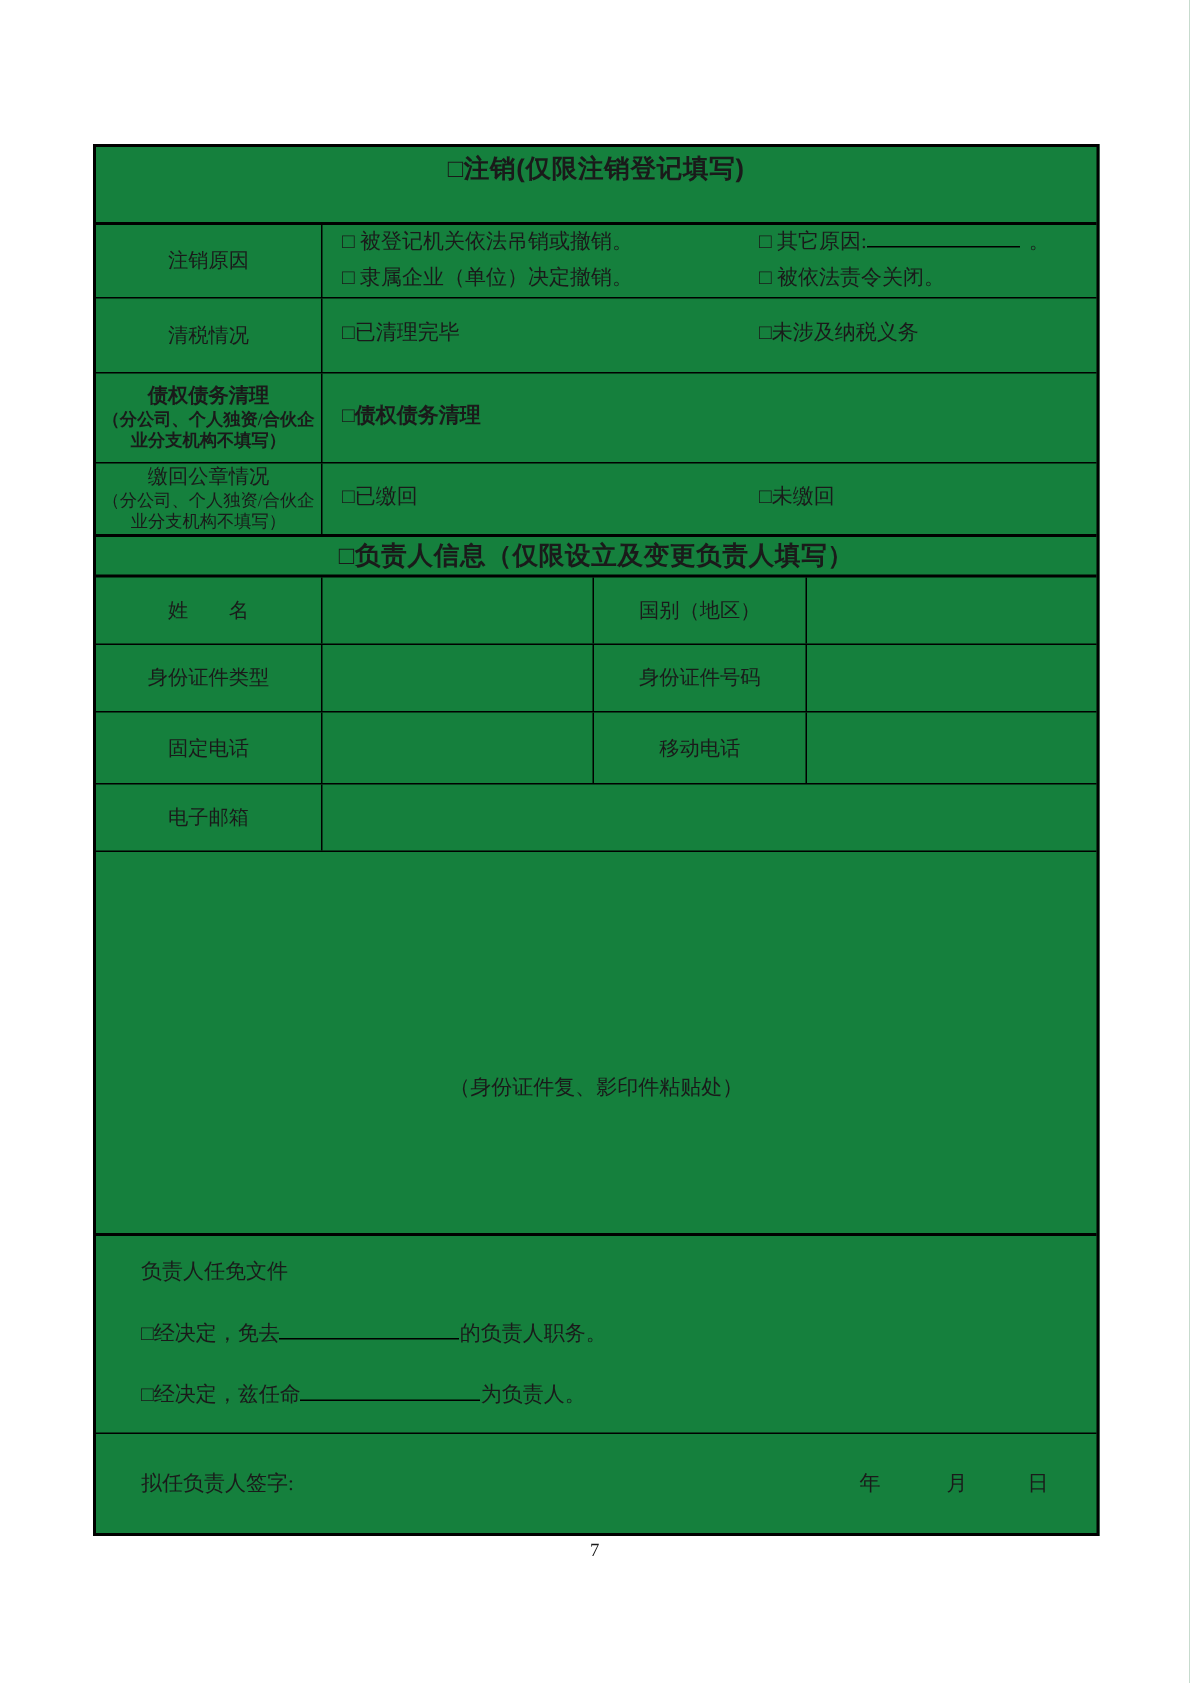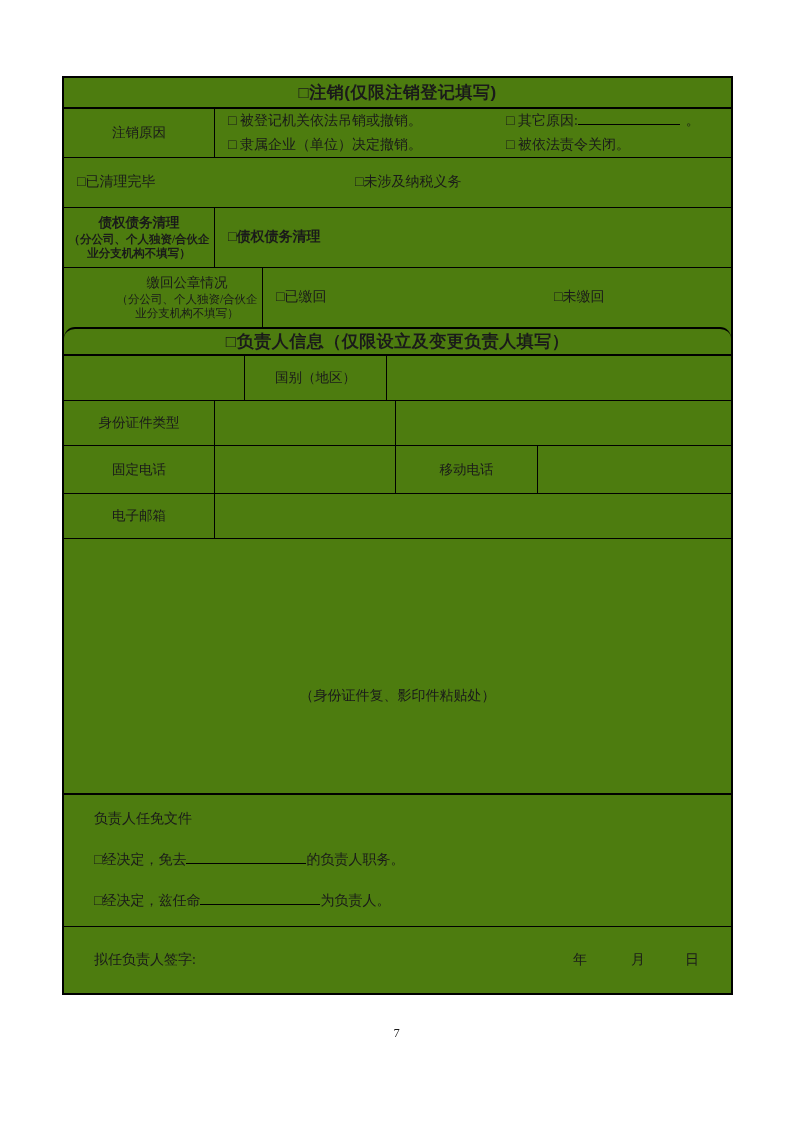--- a/index.html
+++ b/index.html
@@ -8,36 +8,36 @@
     position: relative;
     width: 793px; height: 1122px;
     margin: 0 auto;
     background: #ffffff;
     color: #1a1a1a;
     font-family: "Liberation Serif", "DejaVu Serif", serif;
     font-size: 13.5px;
   }
   .form {
     position: absolute;
-    left: 62px; top: 76px;
+    left: 62px; top: 96px;
     width: 671px;
     border: 2px solid #000;
-    background: #4d7c0f;
+    background: #15803d;
   }
   .row { display: flex; align-items: stretch; border-top: 1px solid #000; }
   .row:first-child { border-top: none; }
   .row.thick { border-top-width: 2px; }
 
   
   .h-title1 { height: 29px; }
-  .h-reason { height: 50px; }
+  .h-reason { height: 50px; margin-top: 21px; }
   .h-tax    { height: 50px; }
   .h-debt   { height: 60px; font-weight: bold; }
-  .h-seal   { height: 60px; padding-left: 48px; }
-  .h-title2 { height: 27px; border-radius: 11px; }
+  .h-seal   { height: 48px; }
+  .h-title2 { height: 27px; }
   .h-name   { height: 46px; }
   .h-idtype { height: 45px; }
   .h-tel    { height: 48px; }
   .h-email  { height: 45px; }
   .h-paste  { height: 255px; }
   .h-sign   { height: 67px; }
   .h-appoint{ height: 133px; }
 
   .section-title {
     flex: 1;
@@ -138,20 +138,21 @@
           <span>。</span>
         </div>
         <div class="opt-line">
           <span class="opt-l">□ 隶属企业（单位）决定撤销。</span>
           <span>□ 被依法责令关闭。</span>
         </div>
       </div>
     </div>
 
     <div class="row h-tax">
+      <div class="cell label-cell">清税情况</div>
       <div class="cell content-cell">
         <div class="opt-line">
           <span class="opt-l">□已清理完毕</span>
           <span>□未涉及纳税义务</span>
         </div>
       </div>
     </div>
 
     <div class="row h-debt">
       <div class="cell label-cell">
@@ -182,28 +183,30 @@
           <span>□未缴回</span>
         </div>
       </div>
     </div>
 
     <div class="row h-title2 thick">
       <div class="section-title">□负责人信息（仅限设立及变更负责人填写）</div>
     </div>
 
     <div class="row h-name thick">
+      <div class="cell label-cell">姓　　名</div>
       <div class="cell c-val1"></div>
       <div class="cell c-label2">国别（地区）</div>
       <div class="cell c-val2"></div>
     </div>
 
     <div class="row h-idtype">
       <div class="cell label-cell">身份证件类型</div>
       <div class="cell c-val1"></div>
+      <div class="cell c-label2">身份证件号码</div>
       <div class="cell c-val2"></div>
     </div>
 
     <div class="row h-tel">
       <div class="cell label-cell">固定电话</div>
       <div class="cell c-val1"></div>
       <div class="cell c-label2">移动电话</div>
       <div class="cell c-val2"></div>
     </div>
 

